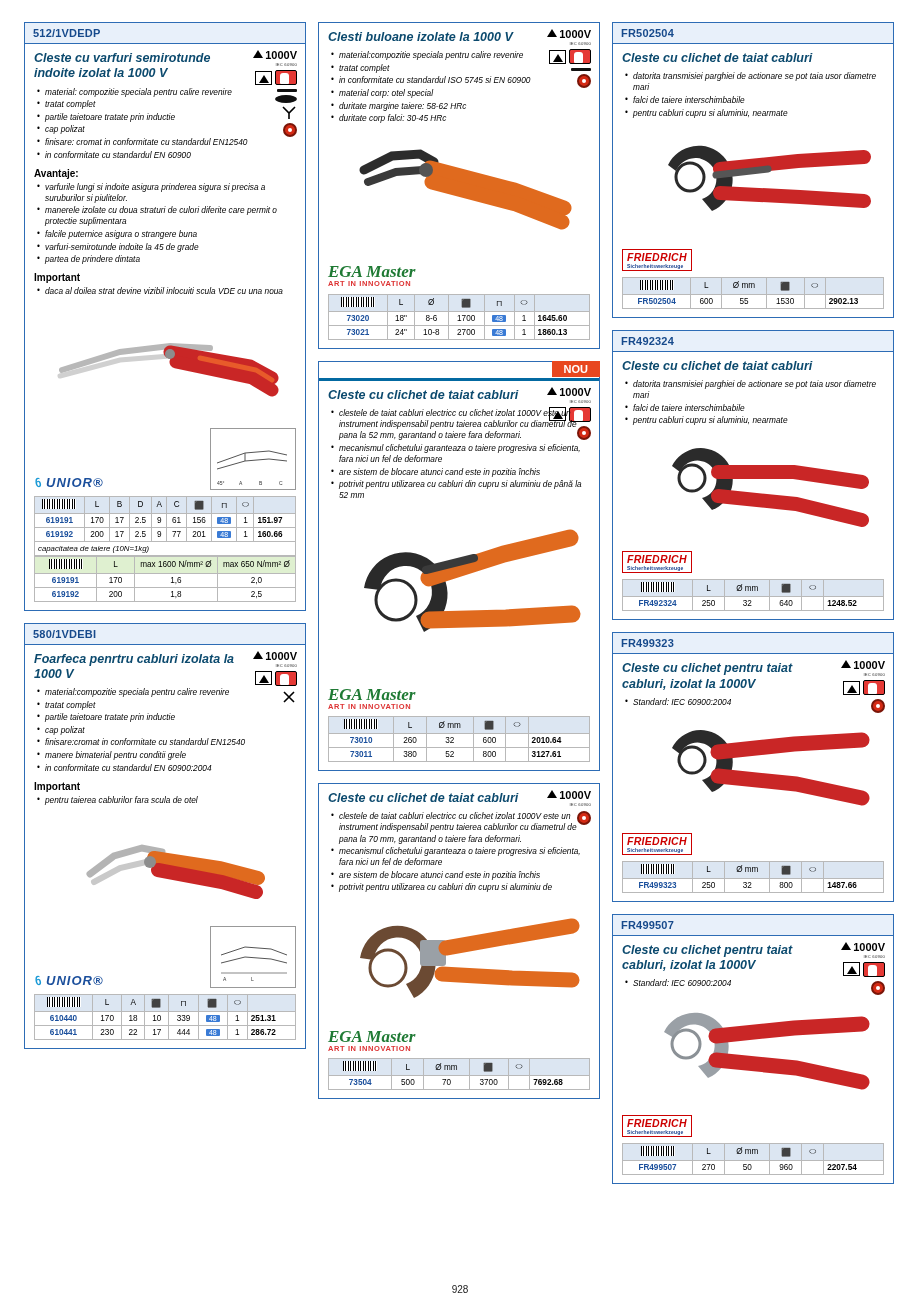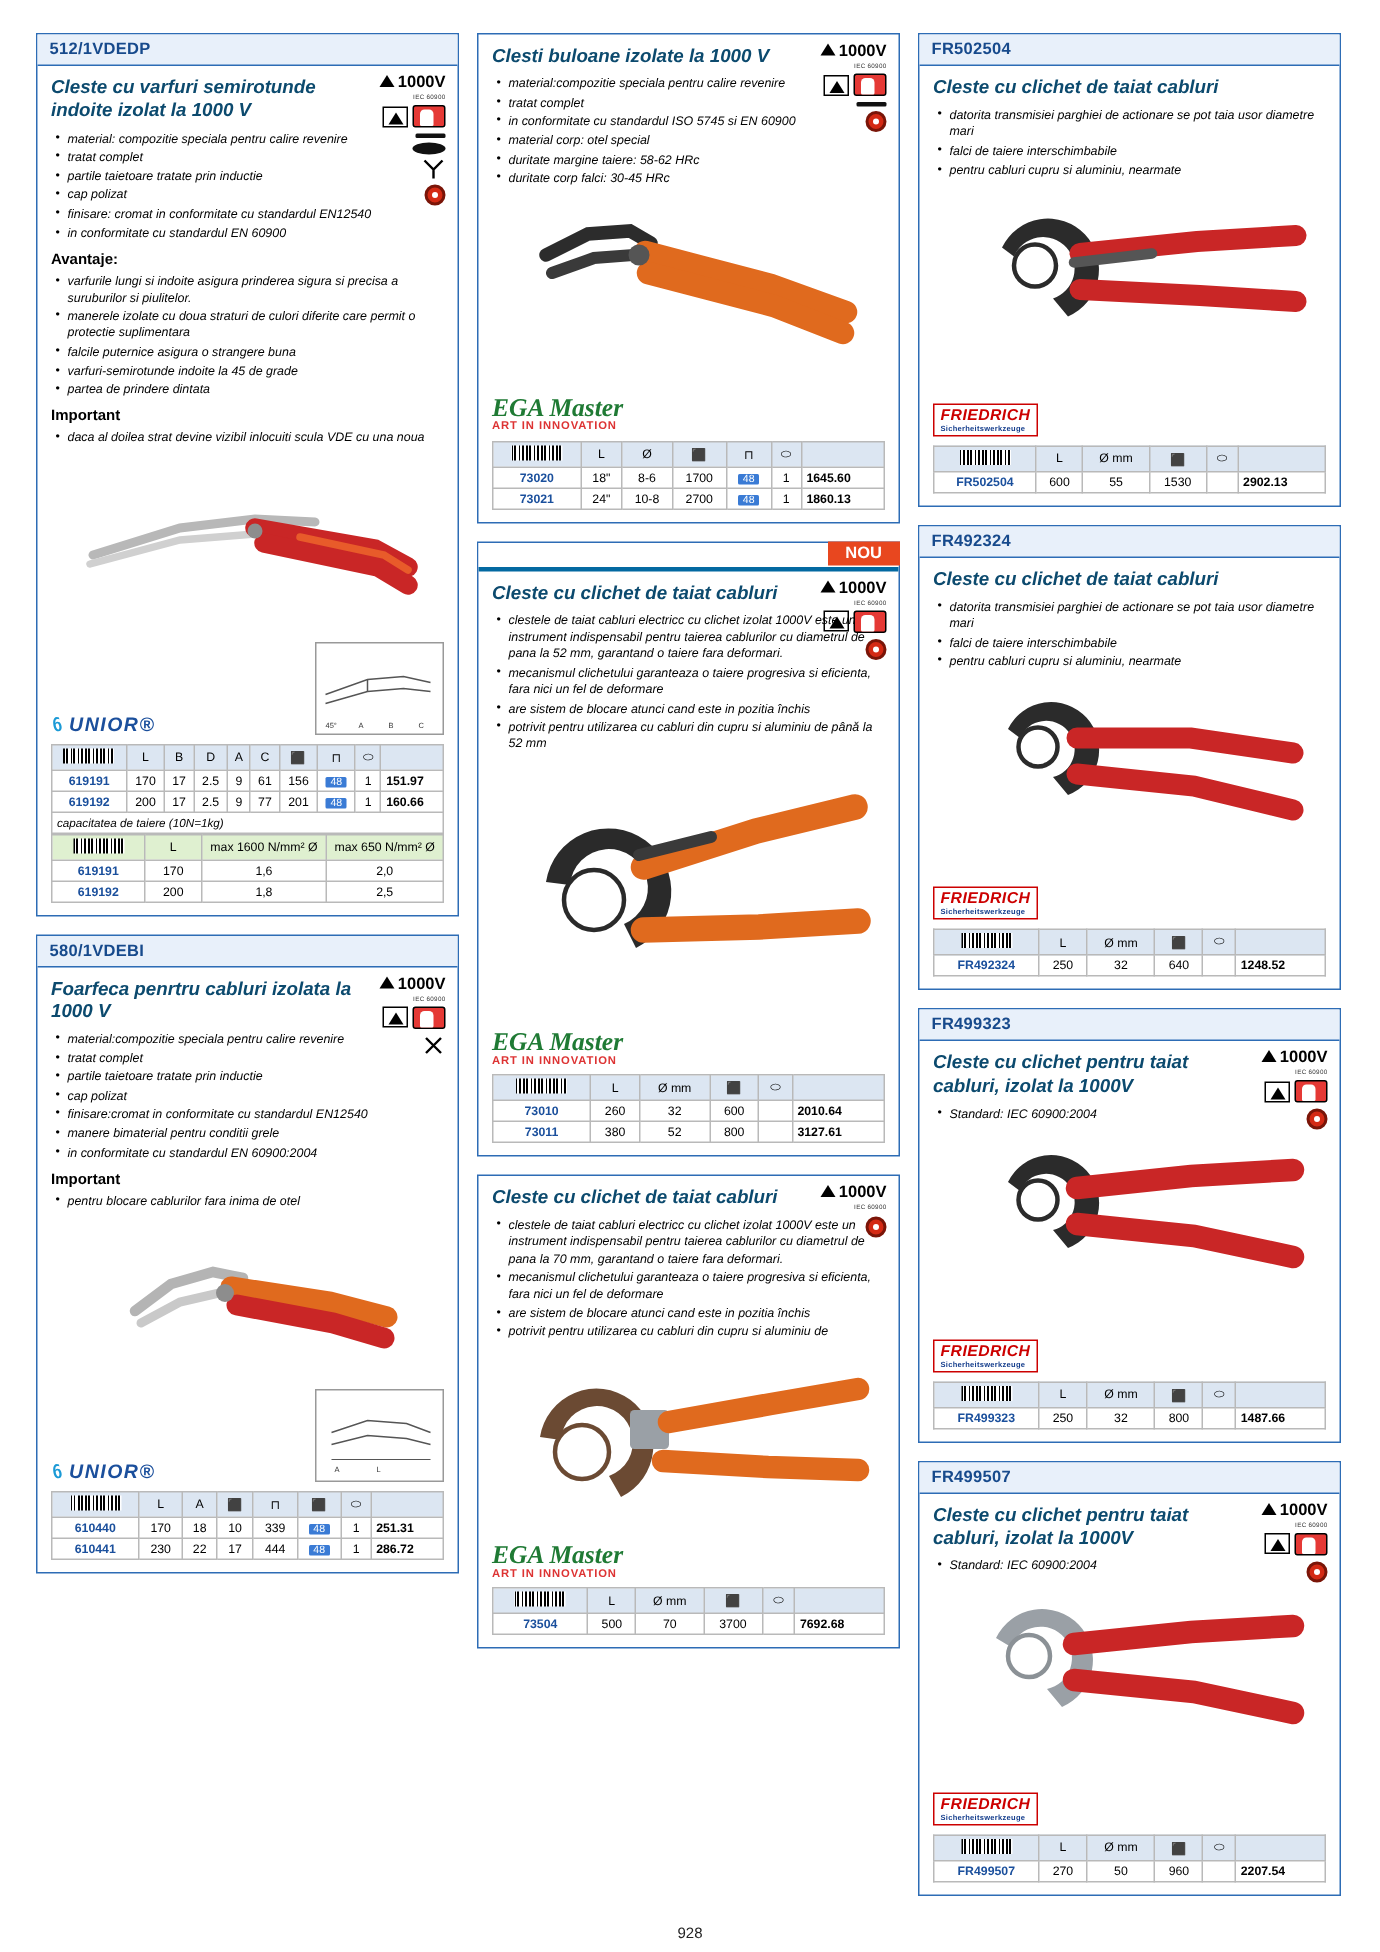--- a/index.html
+++ b/index.html
@@ -65,21 +65,21 @@
   
   .nou { position:absolute; top:-1px; right:-1px; background:#e8471f; color:#fff; font-weight:bold; font-size:11px; padding:2px 12px; z-index:5;}
   .nou-bar { height:19px; border-bottom:3px solid #0369a1; background:#fff; position:relative; }
 
   
   .brand { margin-top:6px; }
   .brand-unior { color:#1b4f9c; font-weight:bold; font-style:italic; font-size:13px; letter-spacing:1px; }
   .brand-unior .mark { display:inline-block; transform:scaleX(-1); color:#1b9ad6; }
   .brand-ega { font-family:"Liberation Serif", serif; font-size:17px; font-weight:bold; color:#1f7a34; font-style:italic; line-height:1; }
   .brand-ega .sub { display:block; font-family:"Liberation Sans", sans-serif; font-size:7.5px; color:#d33; font-style:normal; letter-spacing:.6px; font-weight:bold; }
-  .brand-fr { border:1px solid #c00; display:inline-block; padding:1px 4px; background:#fff;margin-top:20px; }
+  .brand-fr { border:1px solid #c00; display:inline-block; padding:1px 4px; background:#fff; }
   .brand-fr .f1 { color:#c00; font-weight:bold; font-size:10.5px; font-style:italic; letter-spacing:.3px; }
   .brand-fr .f2 { color:#143d8c; font-size:5px; font-weight:bold; display:block; letter-spacing:.2px; }
 
   .img-wrap { text-align:center; margin:6px 0 2px 0; }
   .tech-box { border:1px solid #999; width:86px; height:62px; position:relative; margin-left:auto; background:#fff; }
 
   .footer { position:absolute; bottom:6px; left:0; width:920px; text-align:center; font-size:10px; color:#222; }
 </style>
 </head>
 <body>
@@ -265,21 +265,21 @@
           <li>tratat complet</li>
           <li>partile taietoare tratate prin inductie</li>
           <li>cap polizat</li>
           <li>finisare:cromat in conformitate cu standardul EN12540</li>
           <li>manere bimaterial pentru conditii grele</li>
           <li>in conformitate cu standardul EN 60900:2004</li>
         </ul>
 
         <div class="sub-label">Important</div>
         <ul class="feat">
-          <li>pentru blocare cablurilor fara inima de otel</li>
+          <li>pentru taierea cablurilor fara scula de otel</li>
         </ul>
 
         <div class="img-wrap">
           <svg width="230" height="110" viewBox="0 0 230 110">
             <path d="M40 62 L64 44 L92 36 L112 40" stroke="#b4b4b4" stroke-width="7" fill="none" stroke-linecap="round"></path>
             <path d="M44 70 L70 56 L96 50 L114 50" stroke="#c9c9c9" stroke-width="6" fill="none" stroke-linecap="round"></path>
             <path d="M104 46 L170 56 L208 66" stroke="#e06a1e" stroke-width="14" fill="none" stroke-linecap="round"></path>
             <path d="M108 58 L172 70 L206 80" stroke="#c92626" stroke-width="14" fill="none" stroke-linecap="round"></path>
             <circle cx="100" cy="50" r="6" fill="#8d8d8d"></circle>
           </svg>

